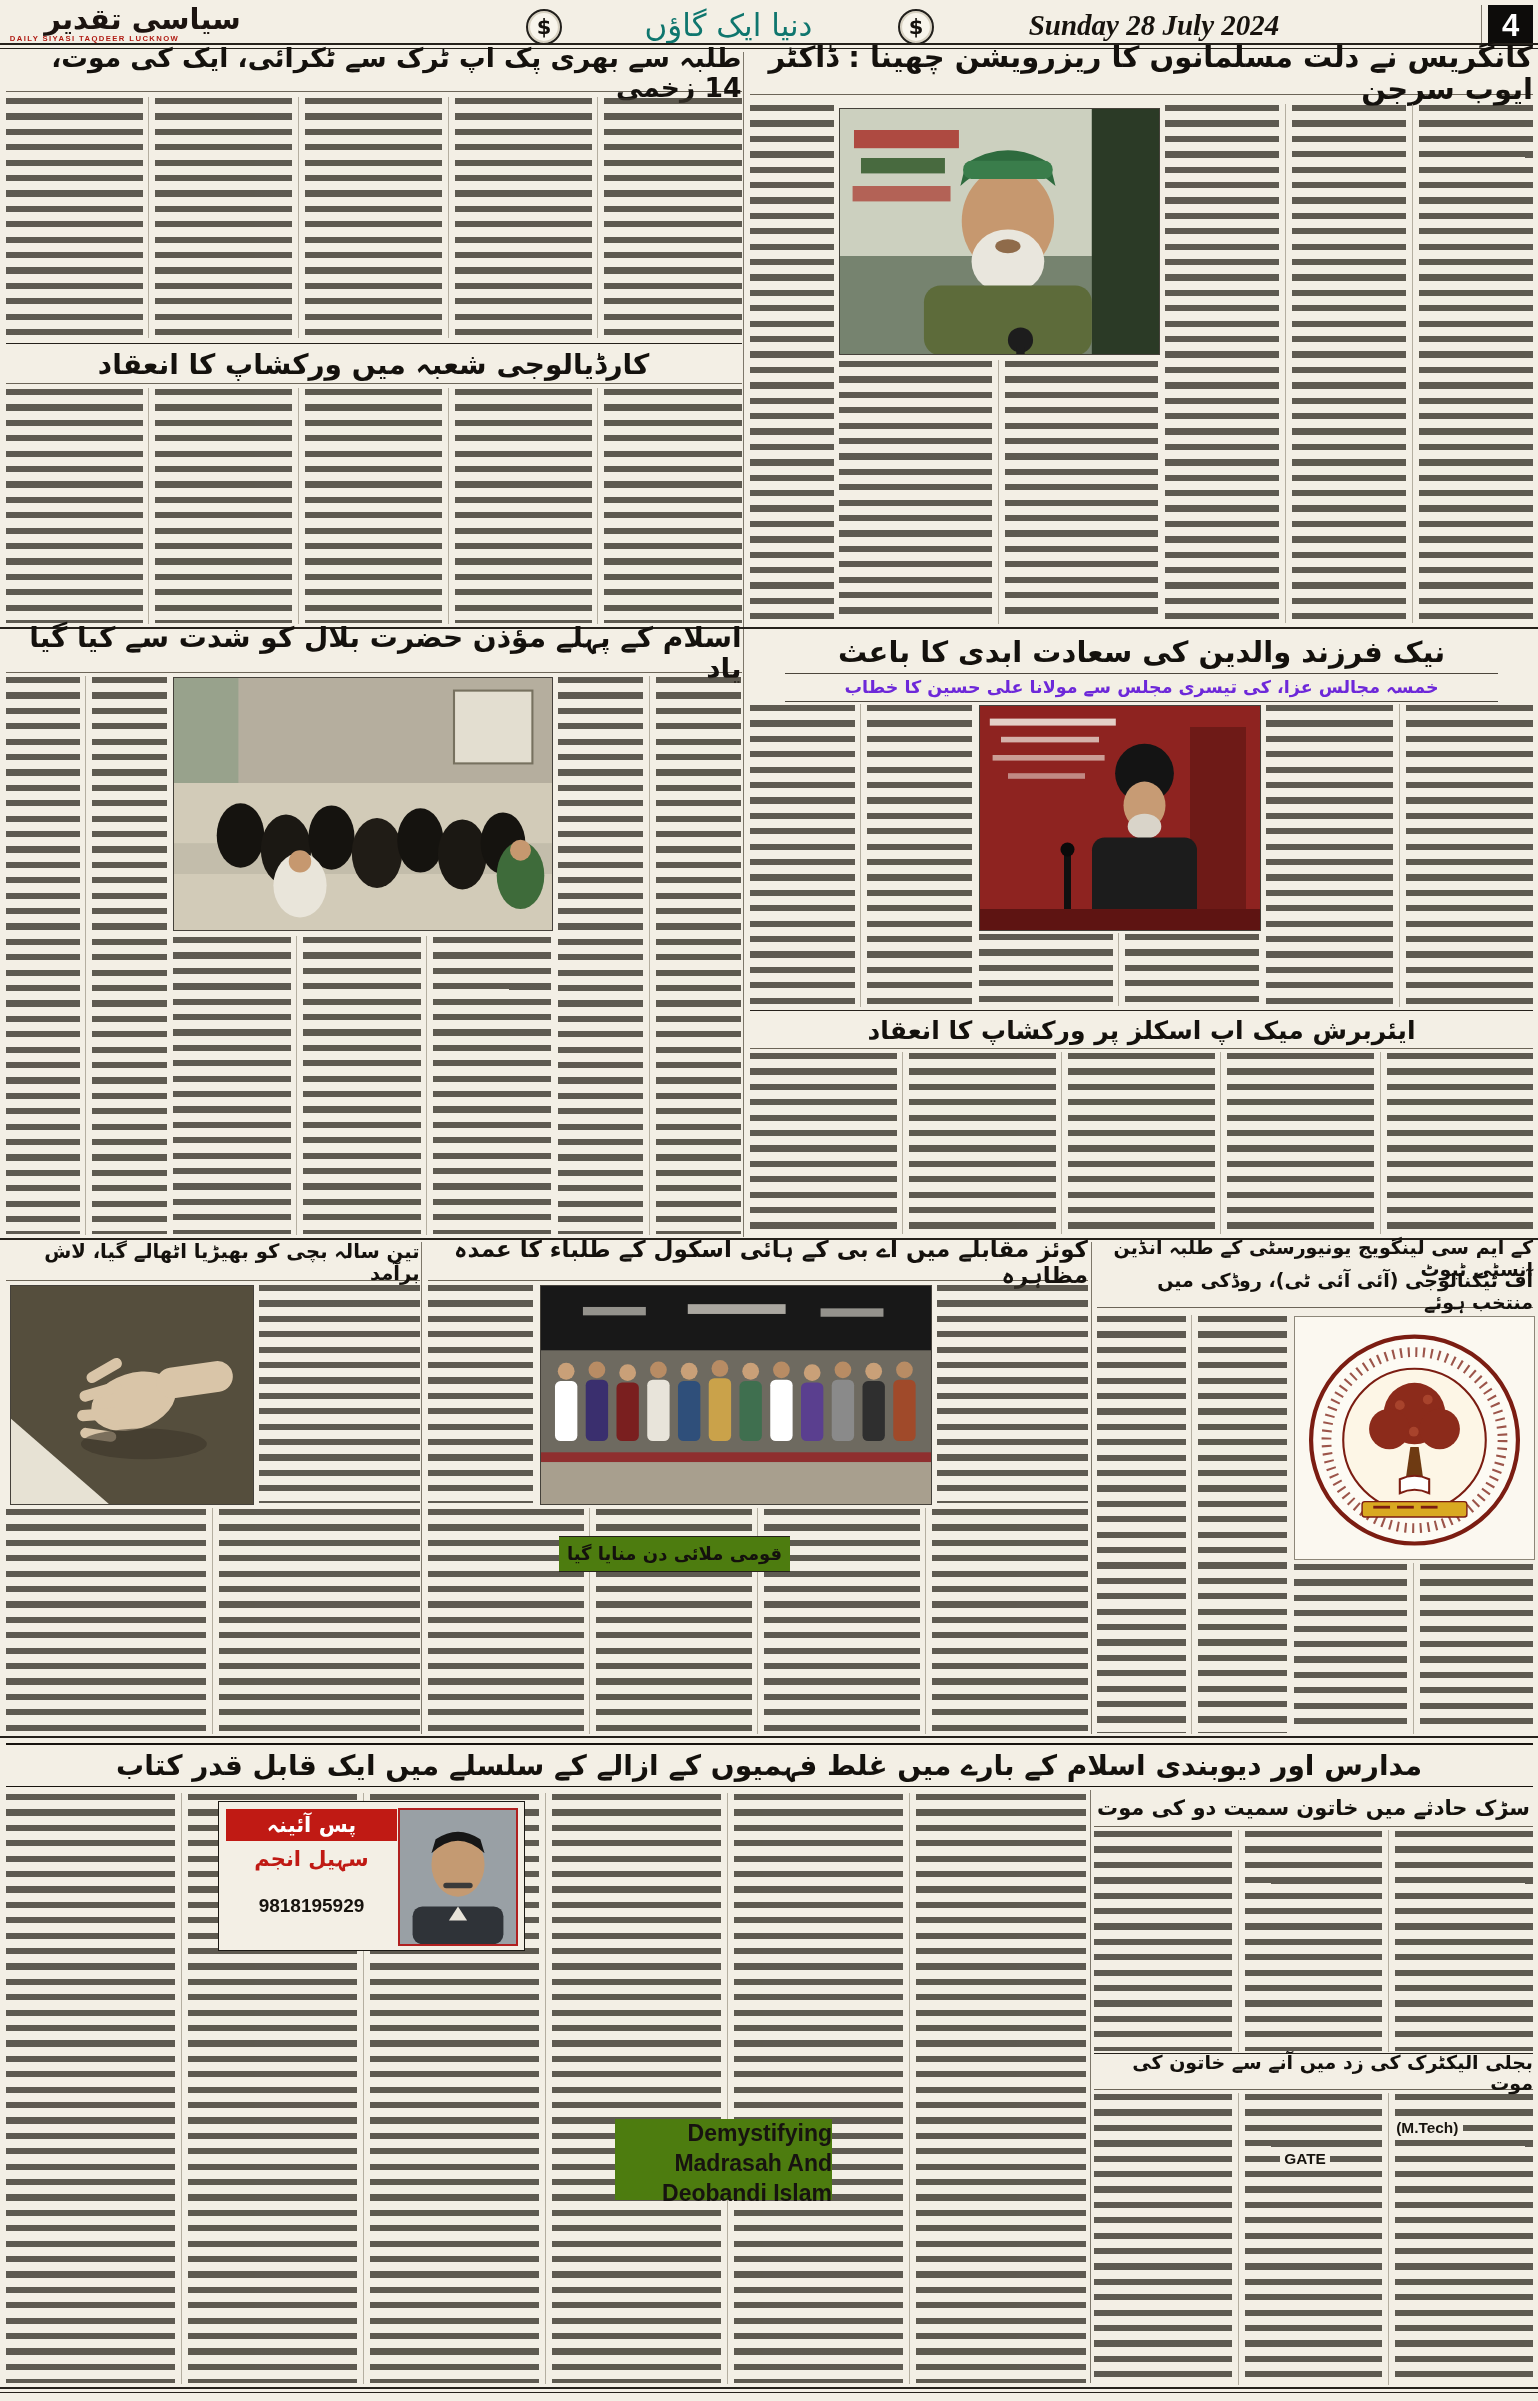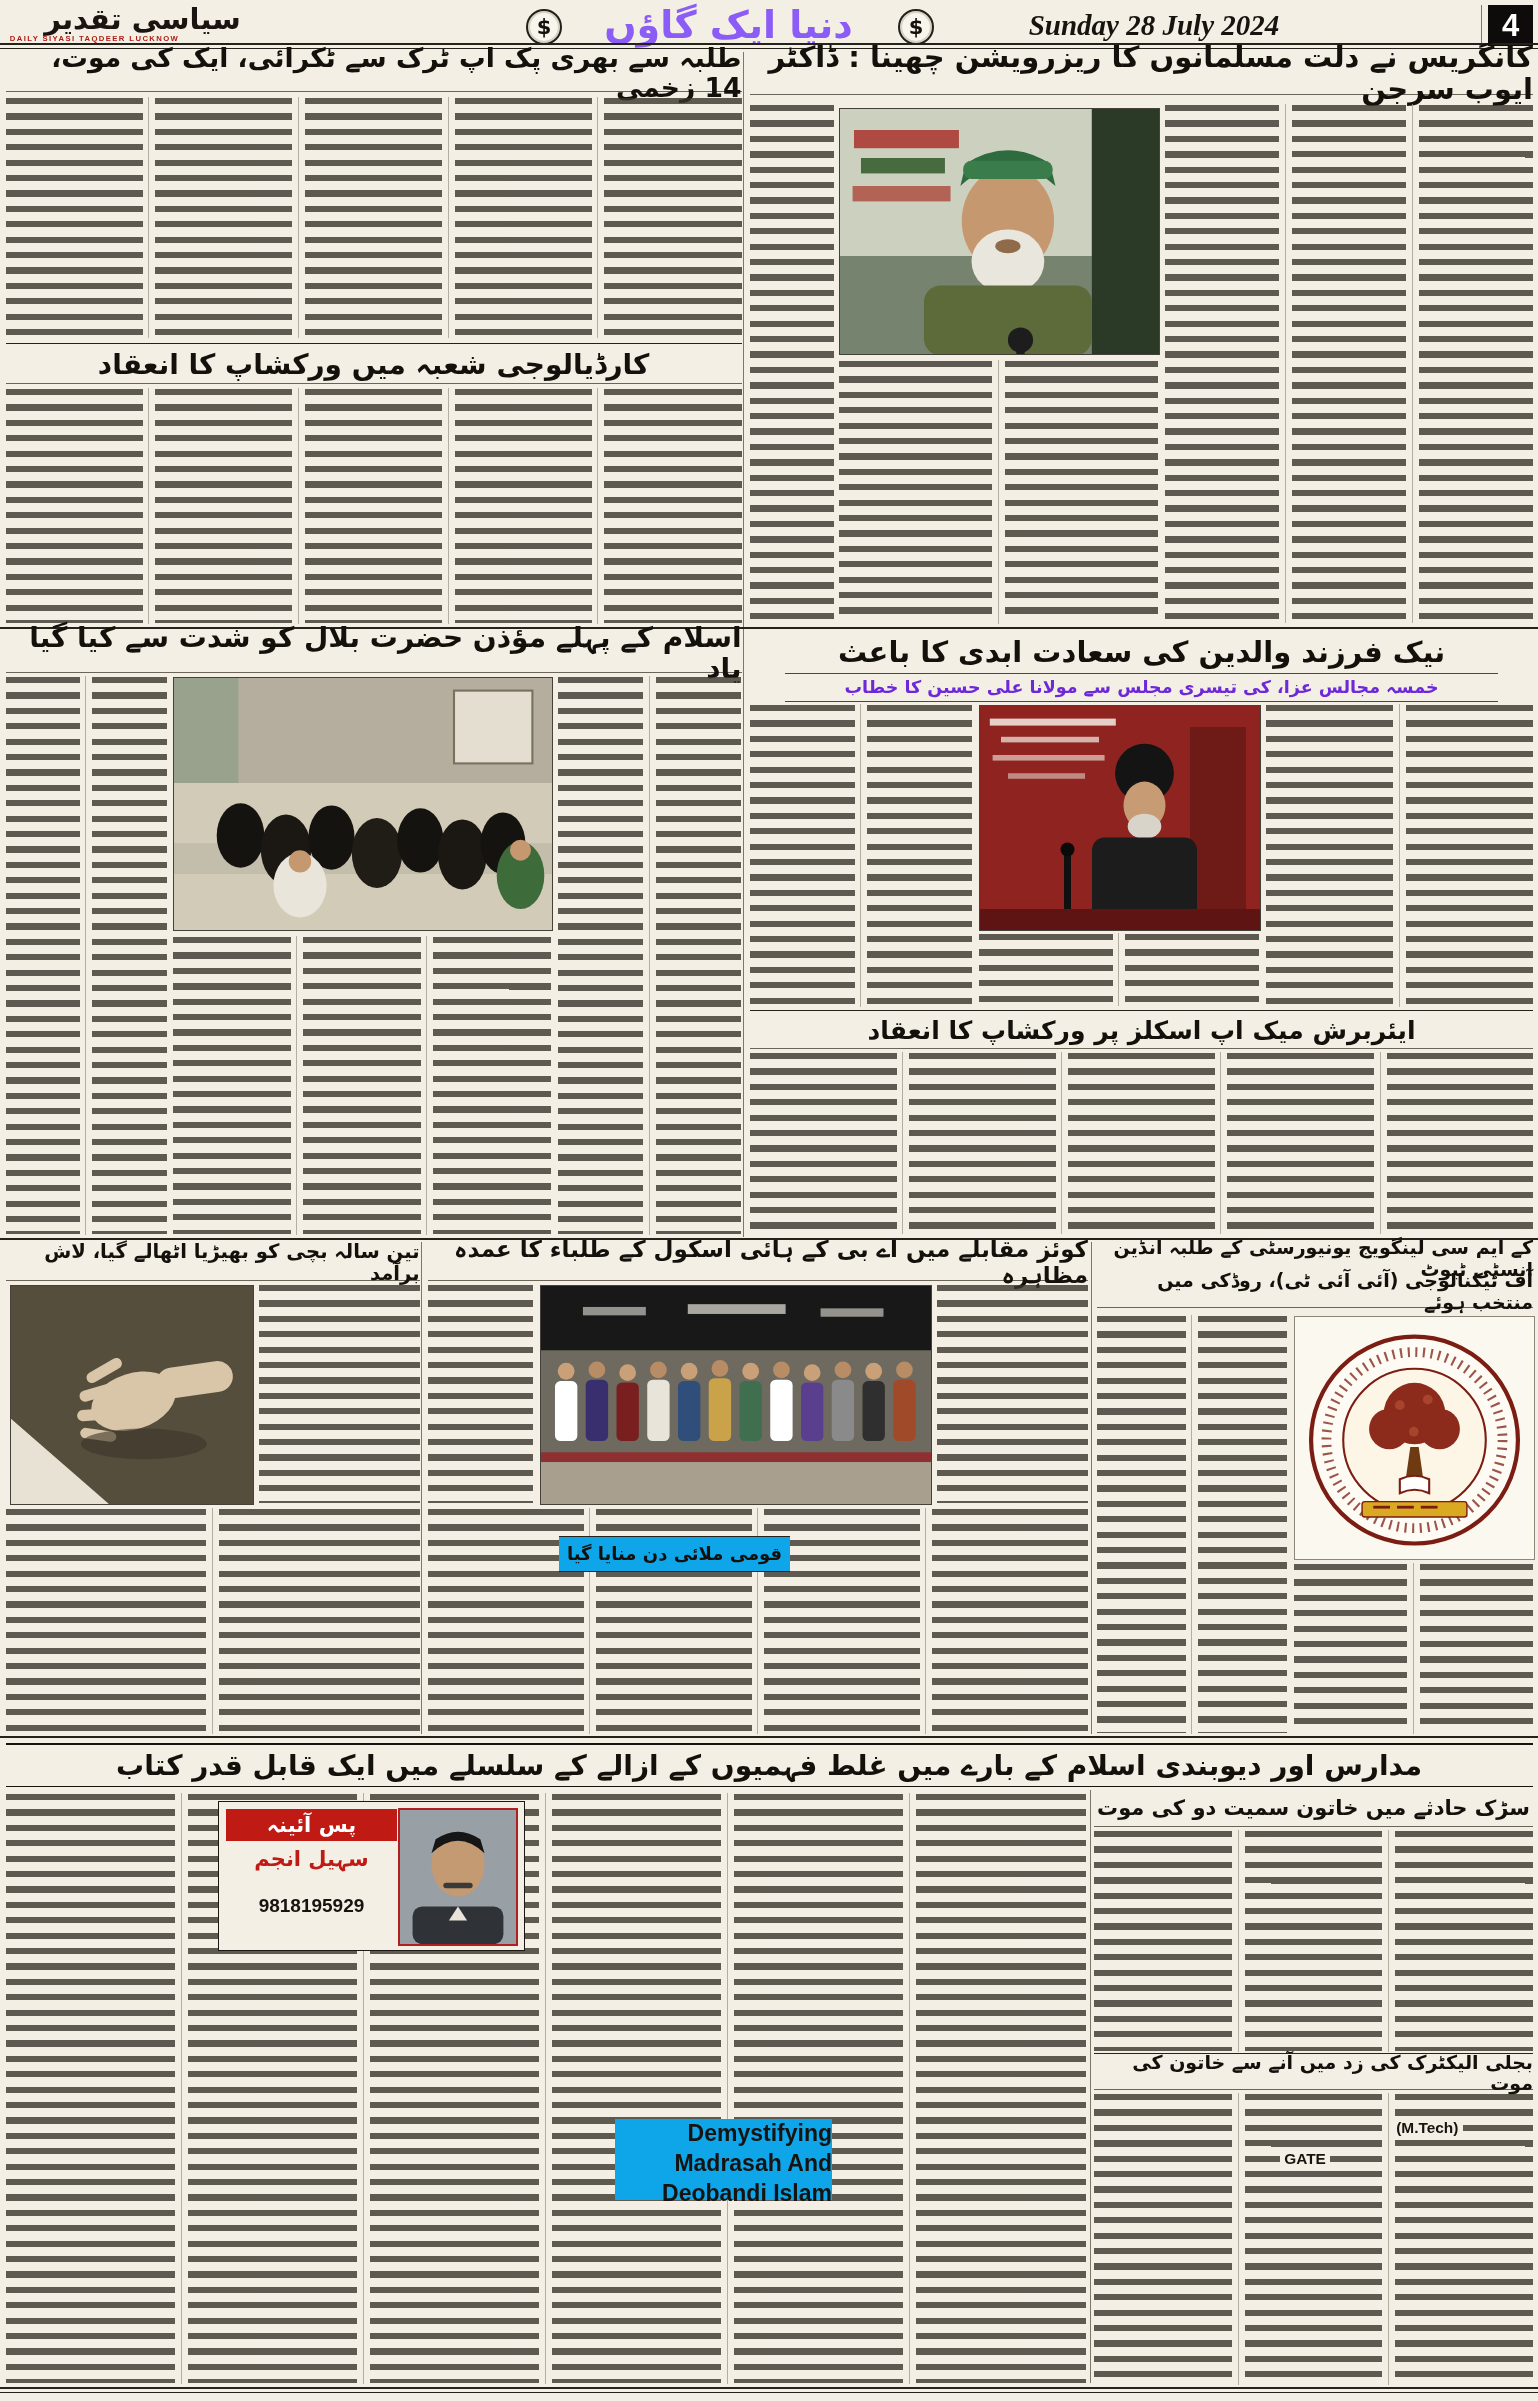--- a/index.html
+++ b/index.html
@@ -24,26 +24,26 @@
     opacity:.8;
   }
   .col + .col{margin-left:12.6px;position:relative;}
   .col + .col::before{
     content:"";position:absolute;left:-7px;top:-1.4px;bottom:-1.4px;width:0.7px;background:#a59e8f;
   }
   .vrule{position:absolute;background:#7d776a;}
   .hrule{position:absolute;background:#25211b;}
   .photo{position:absolute;border:0.7px solid #45413a;overflow:hidden;background:#7a776f;}
   .photo svg{display:block;width:100%;height:100%;}
-  .inset{position:absolute;background:#0ea5e9;z-index:3;}
+  .inset{position:absolute;background:#4d7c0f;z-index:3;}
   
   .masthead{position:absolute;left:0;top:4px;width:1538px;height:45px;background:#f3efe5;}
   .logo-urdu{font-size:29px;font-weight:bold;color:#1c1410;direction:rtl;line-height:1;}
   .logo-sub{font-size:7.7px;font-weight:bold;color:#b01c14;letter-spacing:1.4px;font-family:"Liberation Sans",sans-serif;}
-  .tagline{font-size:38px;font-weight:bold;direction:rtl;color:#8b5cf6;line-height:43px;}
+  .tagline{font-size:31px;font-weight:normal;direction:rtl;color:#0f766e;line-height:43px;}
   .dateline{
     font-family:"Liberation Serif",serif;font-style:italic;font-weight:bold;
     font-size:29px;color:#17130e;line-height:41px;
   }
   .pagenum{
     position:absolute;background:#0d0c0a;color:#ffffff;display:flex;align-items:center;justify-content:center;
     font-size:31px;font-weight:bold;font-family:"Liberation Sans",sans-serif;
   }
   .dollar-icon{
     position:absolute;width:32px;height:32px;border-radius:50%;

